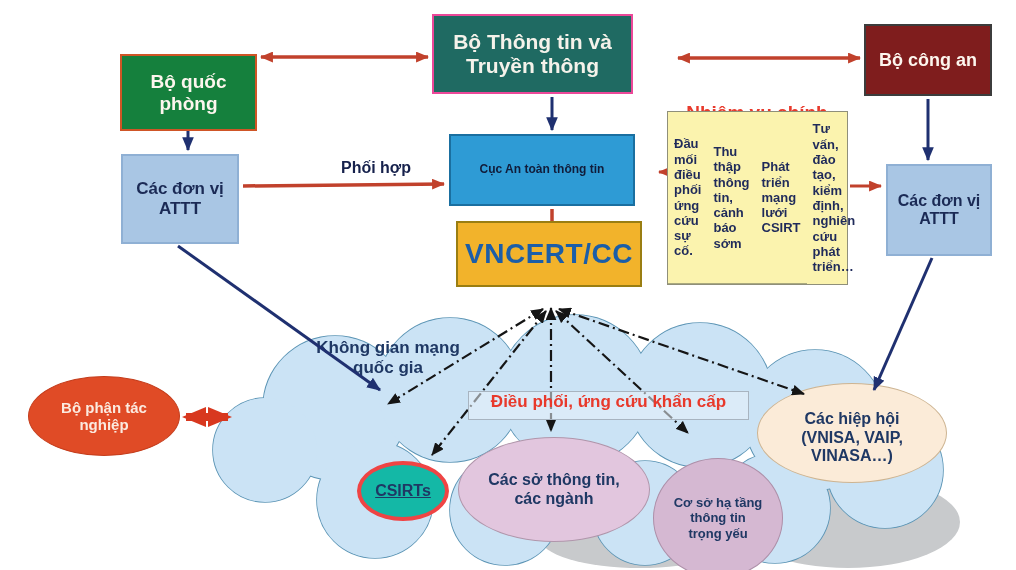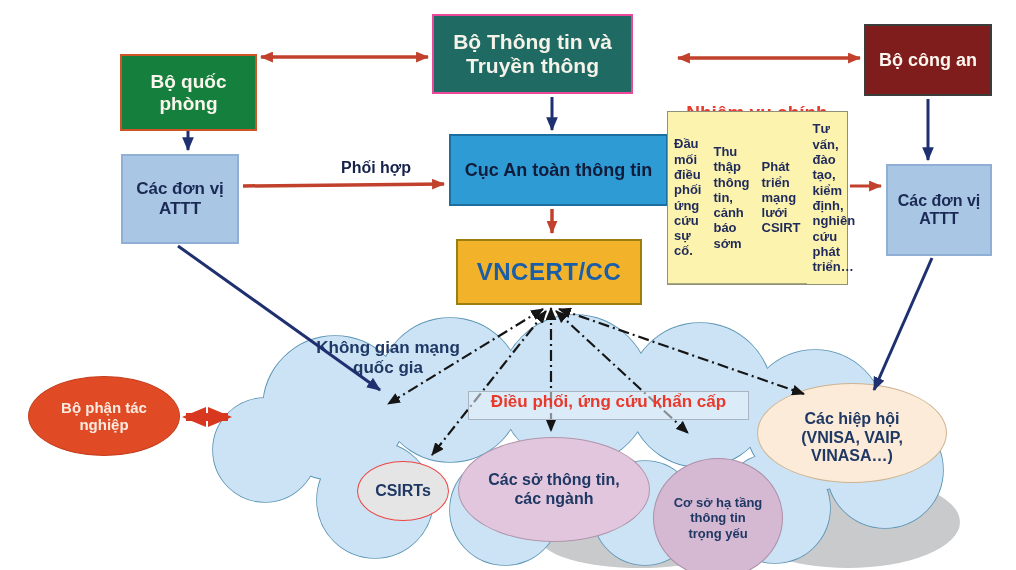--- a/index.html
+++ b/index.html
@@ -17,24 +17,24 @@
   .box-mod{left:120px;top:18px;width:137px;height:77px;background:#15803d;
     border:2px solid #cf5526;color:#fdf6ee;font-size:19px;margin-top:36px;}
   .box-mic{left:432px;top:14px;width:201px;height:80px;background:#1F6A62;
     border:2px solid #ec4899;color:#f5f2ea;font-size:21px;padding:0 8px;}
   .box-mps{left:864px;top:24px;width:128px;height:72px;background:#7f1d1d;
     border:2px solid #3c3c3c;color:#fdf6ee;font-size:18px;}
   .box-attt-l{left:121px;top:154px;width:118px;height:90px;background:#A9C6E4;
     border:2px solid #8fb0d4;color:#1b2a55;font-size:17px;}
   .box-attt-r{left:886px;top:164px;width:106px;height:92px;background:#A9C6E4;
     border:2px solid #8fb0d4;color:#1b2a55;font-size:16px;}
-  .box-ais{left:449px;top:134px;width:219px;height:72px;background:#2E9BD5;
-    border:2px solid #1a6fa0;color:#111c3a;font-size:18px;}
-  .box-vncert{left:456px;top:239px;width:186px;height:66px;background:#F2B32B;
-    border:2px solid #9a7e12;color:#1B5EA8;font-size:24px;letter-spacing:.5px;}
+  .box-ais{left:449px;top:134px;width:186px;height:72px;background:#2E9BD5;
+    border:2px solid #1a6fa0;color:#111c3a;font-size:12px;}
+  .box-vncert{left:456px;top:221px;width:186px;height:66px;background:#F2B32B;
+    border:2px solid #9a7e12;color:#1B5EA8;font-size:28px;letter-spacing:.5px;}
   .ops{left:28px;top:376px;width:152px;height:80px;background:#E04B26;
     border:1px solid #c43d1c;border-radius:50%;color:#fbeadf;font-size:15px;}
   .ops span{width:95px;}
 
   .lbl{position:absolute;font-weight:bold;text-align:center;line-height:1.2;}
   .lbl-coord{left:296px;top:158px;width:160px;font-size:16px;color:#16214c;}
   .lbl-tasks-title{left:677px;top:102px;width:160px;font-size:19px;color:#E8392B;}
   .lbl-cyber{left:298px;top:338px;width:180px;font-size:17px;color:#1F3864;}
   .lbl-emergency{
     left:468px;top:391px;width:279px;height:27px;font-size:17px;color:#E8392B;
@@ -51,22 +51,22 @@
   .panel .row.sep{border-bottom:1px solid #a9a97e;}
   .panel .row.last{flex:1.3;}
 
   .bubble{
     position:absolute;display:flex;align-items:center;justify-content:center;
     border-radius:50%;text-align:center;font-weight:bold;line-height:1.18;
     box-sizing:border-box;color:#1F3864;}
   .bub-ixp{left:308px;top:403px;width:88px;height:70px;background:#DDE7B2;
     border:1px solid #9fae72;font-size:15px;}
   .bub-ixp span{width:48px;}
-  .bub-csirts{left:357px;top:461px;width:92px;height:60px;background:#e5e5e5;
-    border:1px solid #ef4444;font-size:16px;}
+  .bub-csirts{left:357px;top:461px;width:92px;height:60px;background:#14b8a6;
+    border:4px solid #ef4444;font-size:16px;text-decoration:underline;}
   .bub-depts{left:458px;top:437px;width:192px;height:105px;background:#E2C6DE;
     border:1px solid #b096ab;font-size:16px;}
   .bub-depts span{width:150px;}
   .bub-infra{left:653px;top:458px;width:130px;height:120px;background:#D5B8D2;
     border:1px solid #ad8fa8;font-size:13px;}
   .bub-infra span{width:92px;}
   .bub-assoc{left:757px;top:383px;width:190px;height:100px;background:#FBEBD8;
     border:1px solid #cdb492;font-size:16px;}
   .bub-assoc span{width:158px;margin-top:10px;}
 </style>

